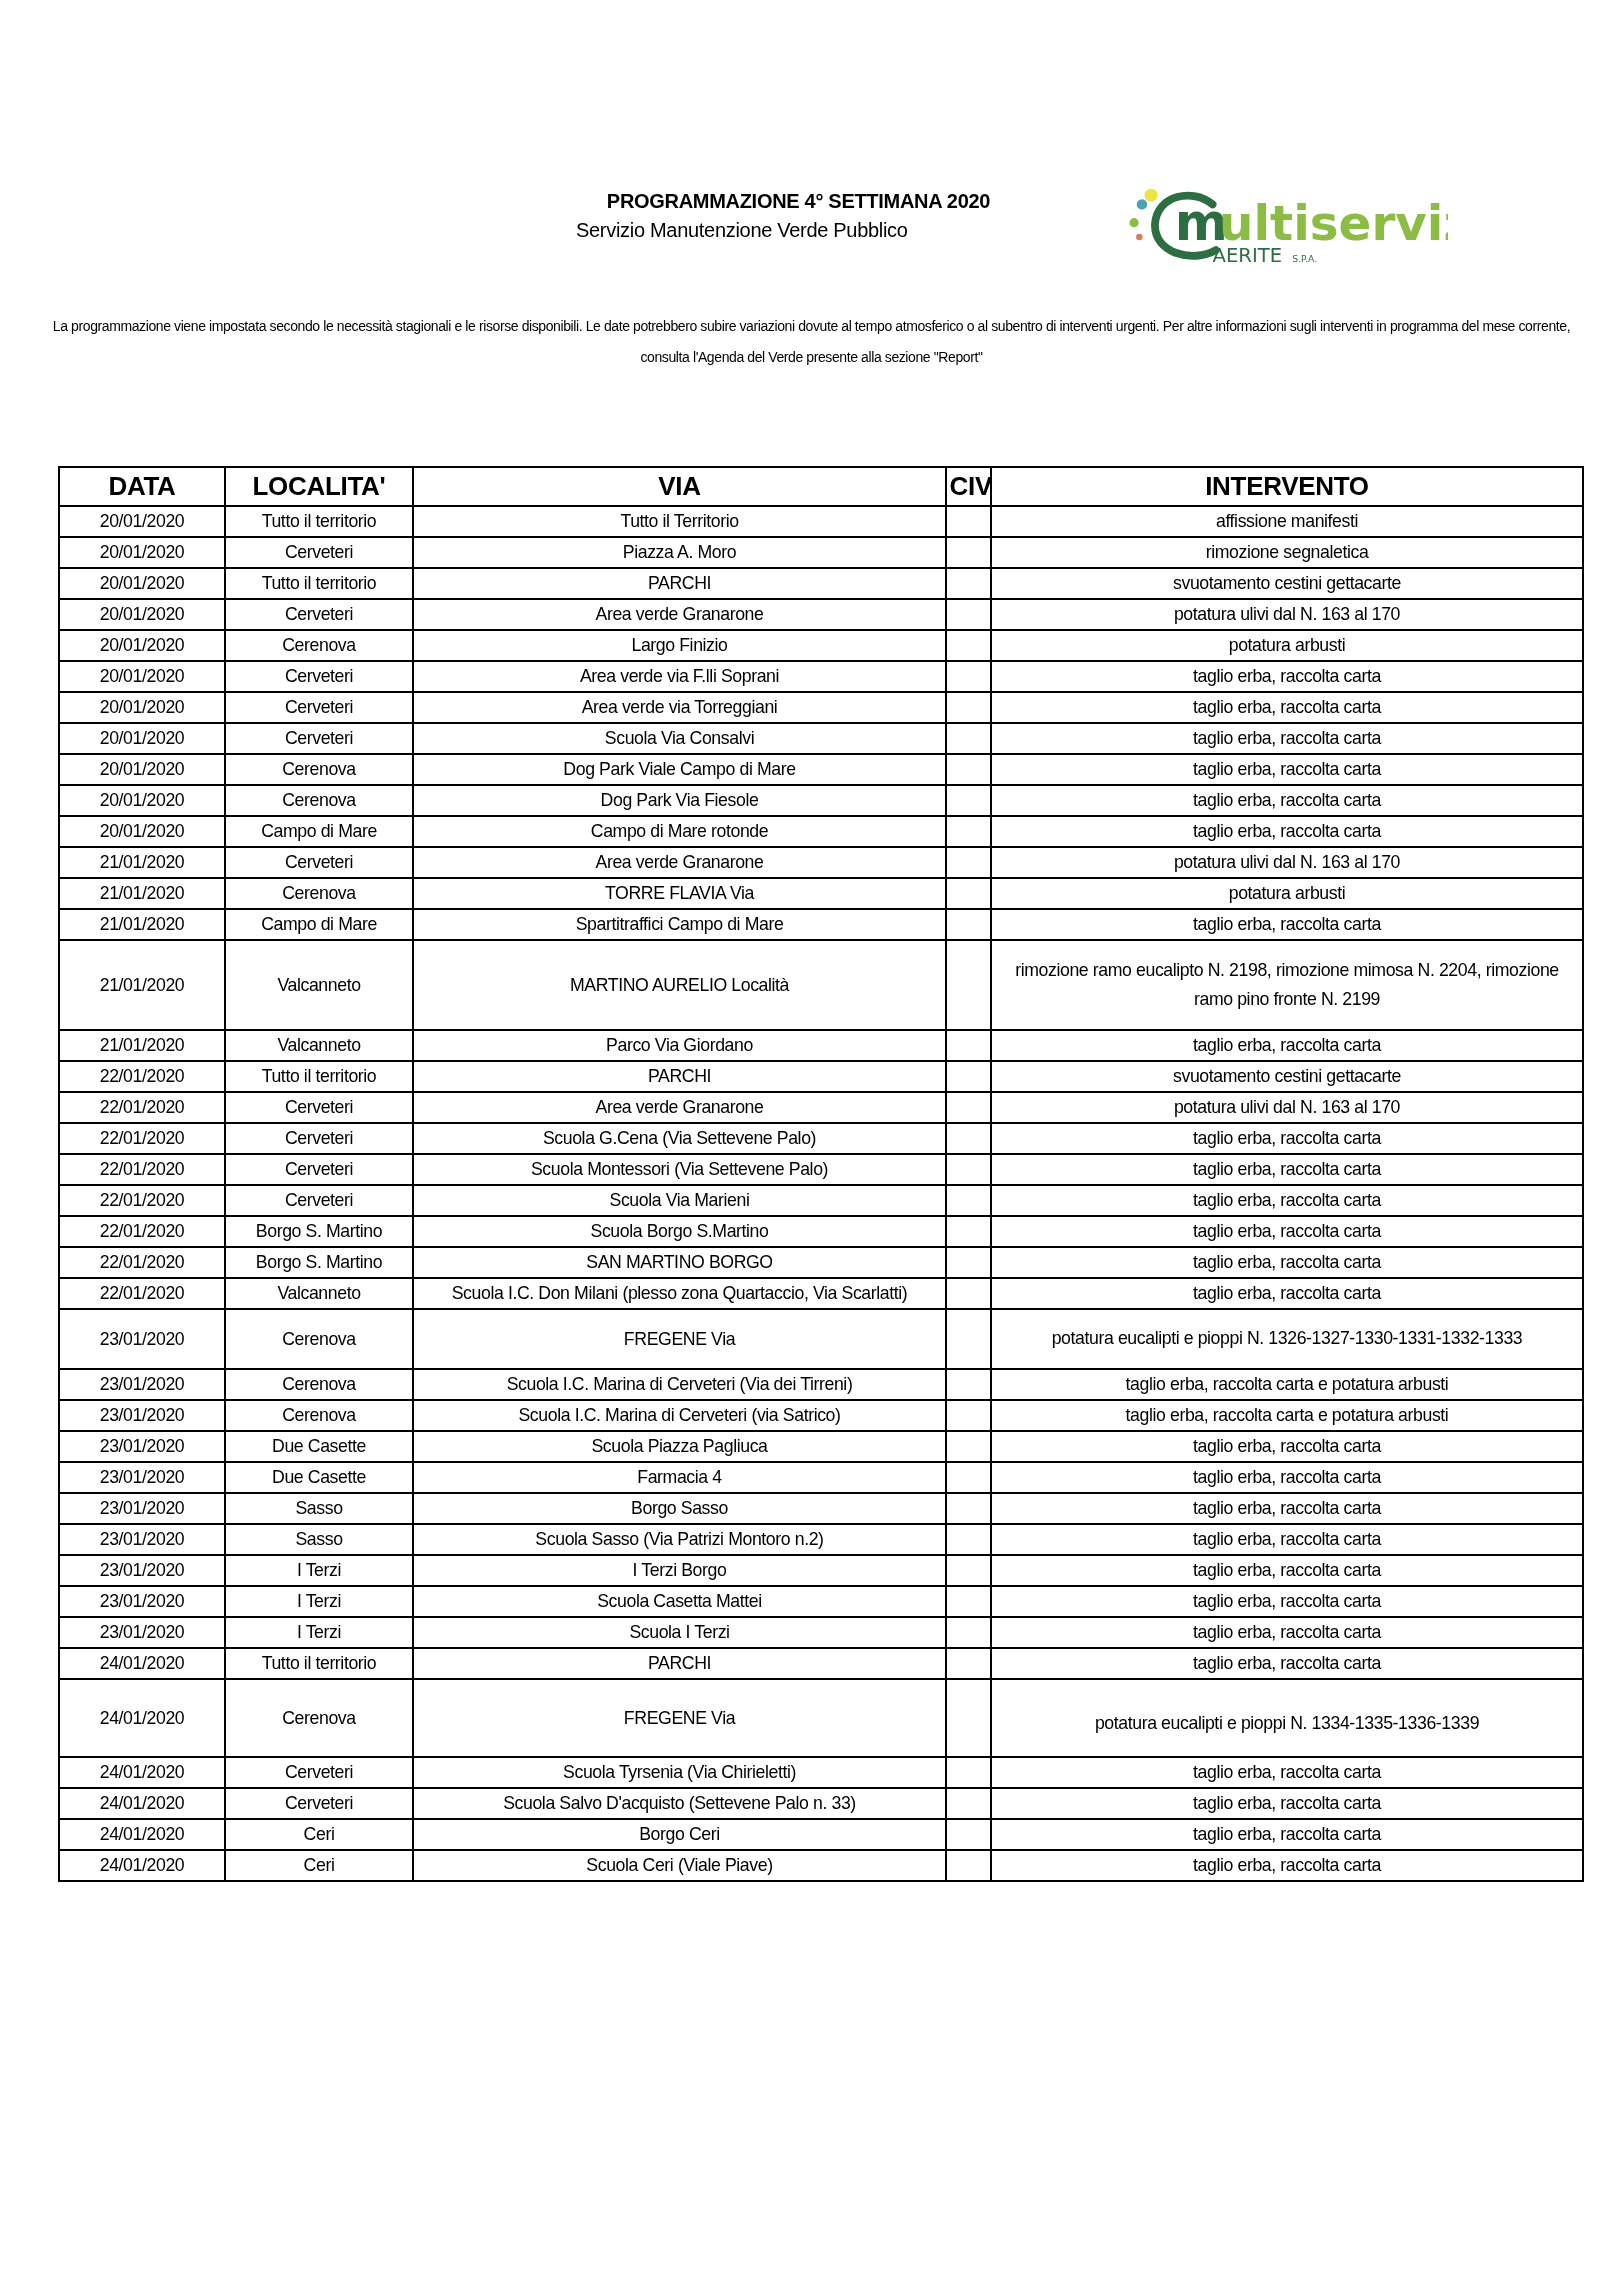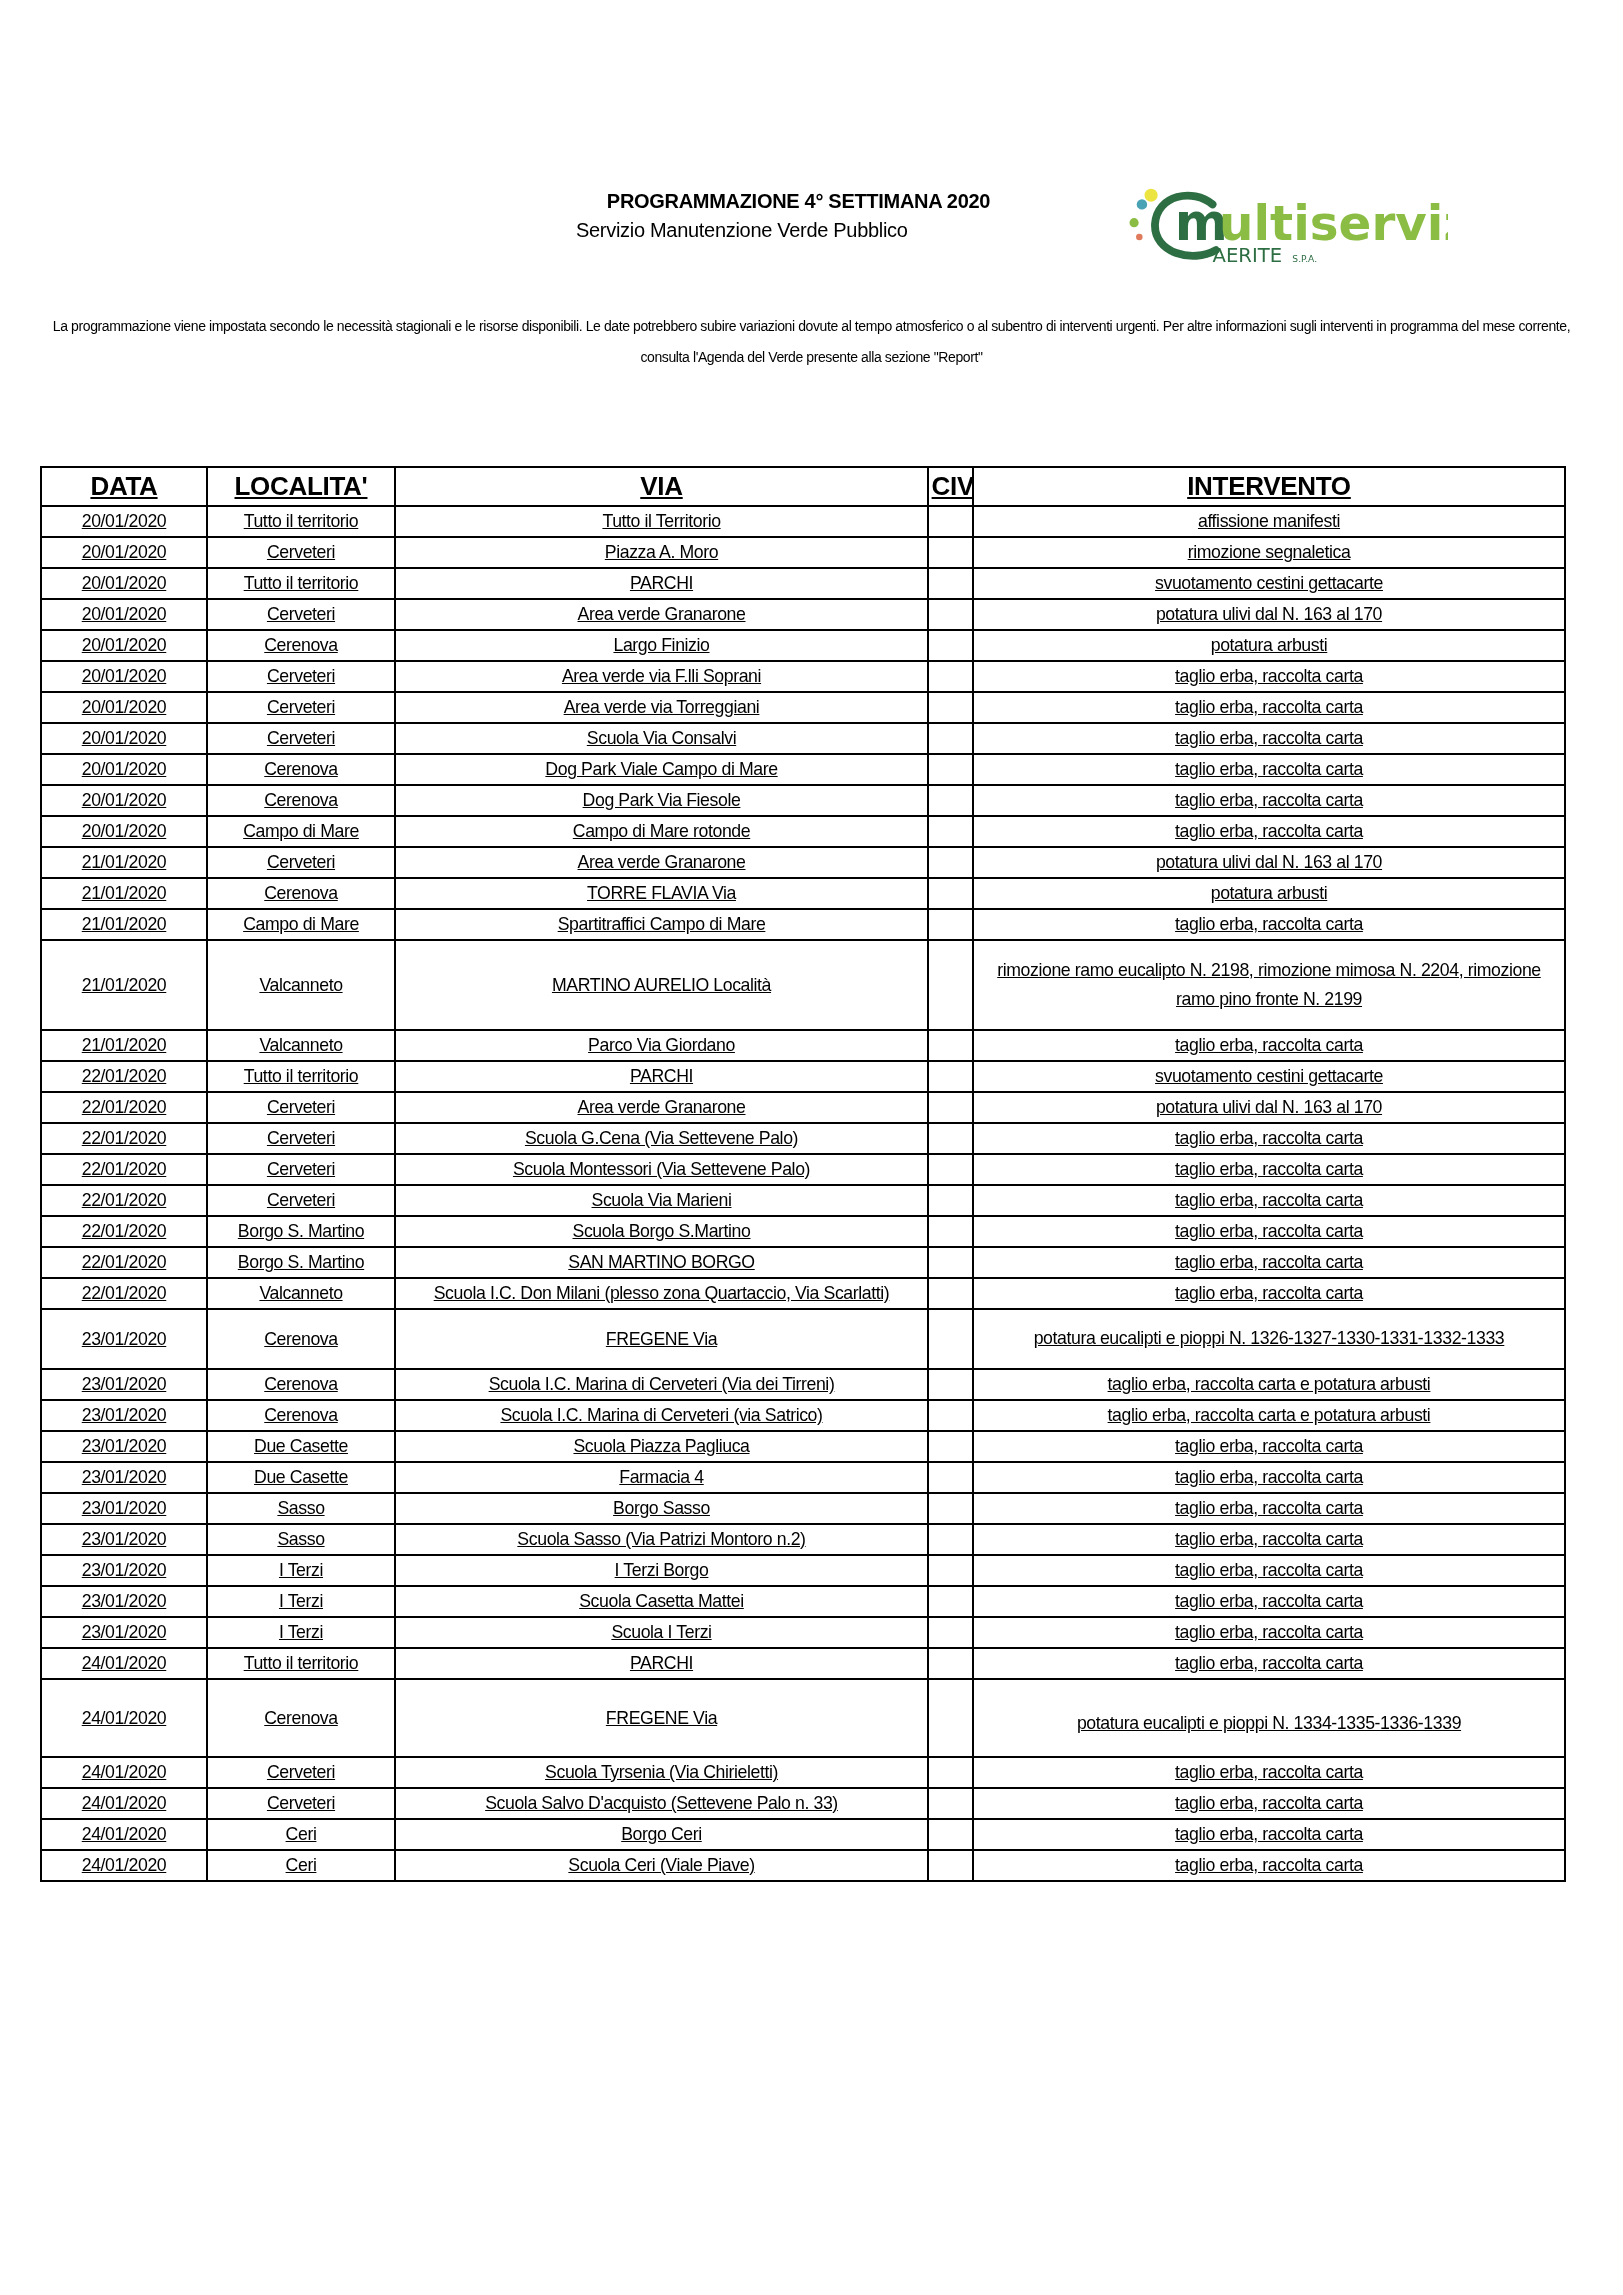--- a/index.html
+++ b/index.html
@@ -15,22 +15,22 @@
     .doc-subtitle {
       position: absolute; left: 576px; top: 42px; width: 445px; text-align: left;
       font-size: 20px; letter-spacing: -0.3px;
     }
     .logo { position: absolute; left: 1121px; top: 178px; width: 327px; height: 92px; }
     .intro {
       position: absolute; left: 52px; top: 311px; width: 1519px; text-align: center;
       font-size: 14px; line-height: 31px; letter-spacing: -0.4px;
     }
     table.schedule {
-      position: absolute; left: 40px; top: 466px; width: 1524px;
-      border-collapse: collapse; table-layout: fixed; text-decoration: underline;
+      position: absolute; left: 58px; top: 466px; width: 1524px;
+      border-collapse: collapse; table-layout: fixed;
     }
     table.schedule th, table.schedule td {
       border: 2px solid #000; text-align: center; vertical-align: middle;
       padding: 0 2.6px; overflow: hidden;
     }
     table.schedule th {
       height: 37px; font-weight: bold; font-size: 26px; letter-spacing: -0.3px;
     }
     table.schedule td { height: 27.5px; font-size: 17.7px; letter-spacing: -0.4px; line-height: 29px; white-space: nowrap; }
     table.schedule tr.tall3 td { height: 88px; }

